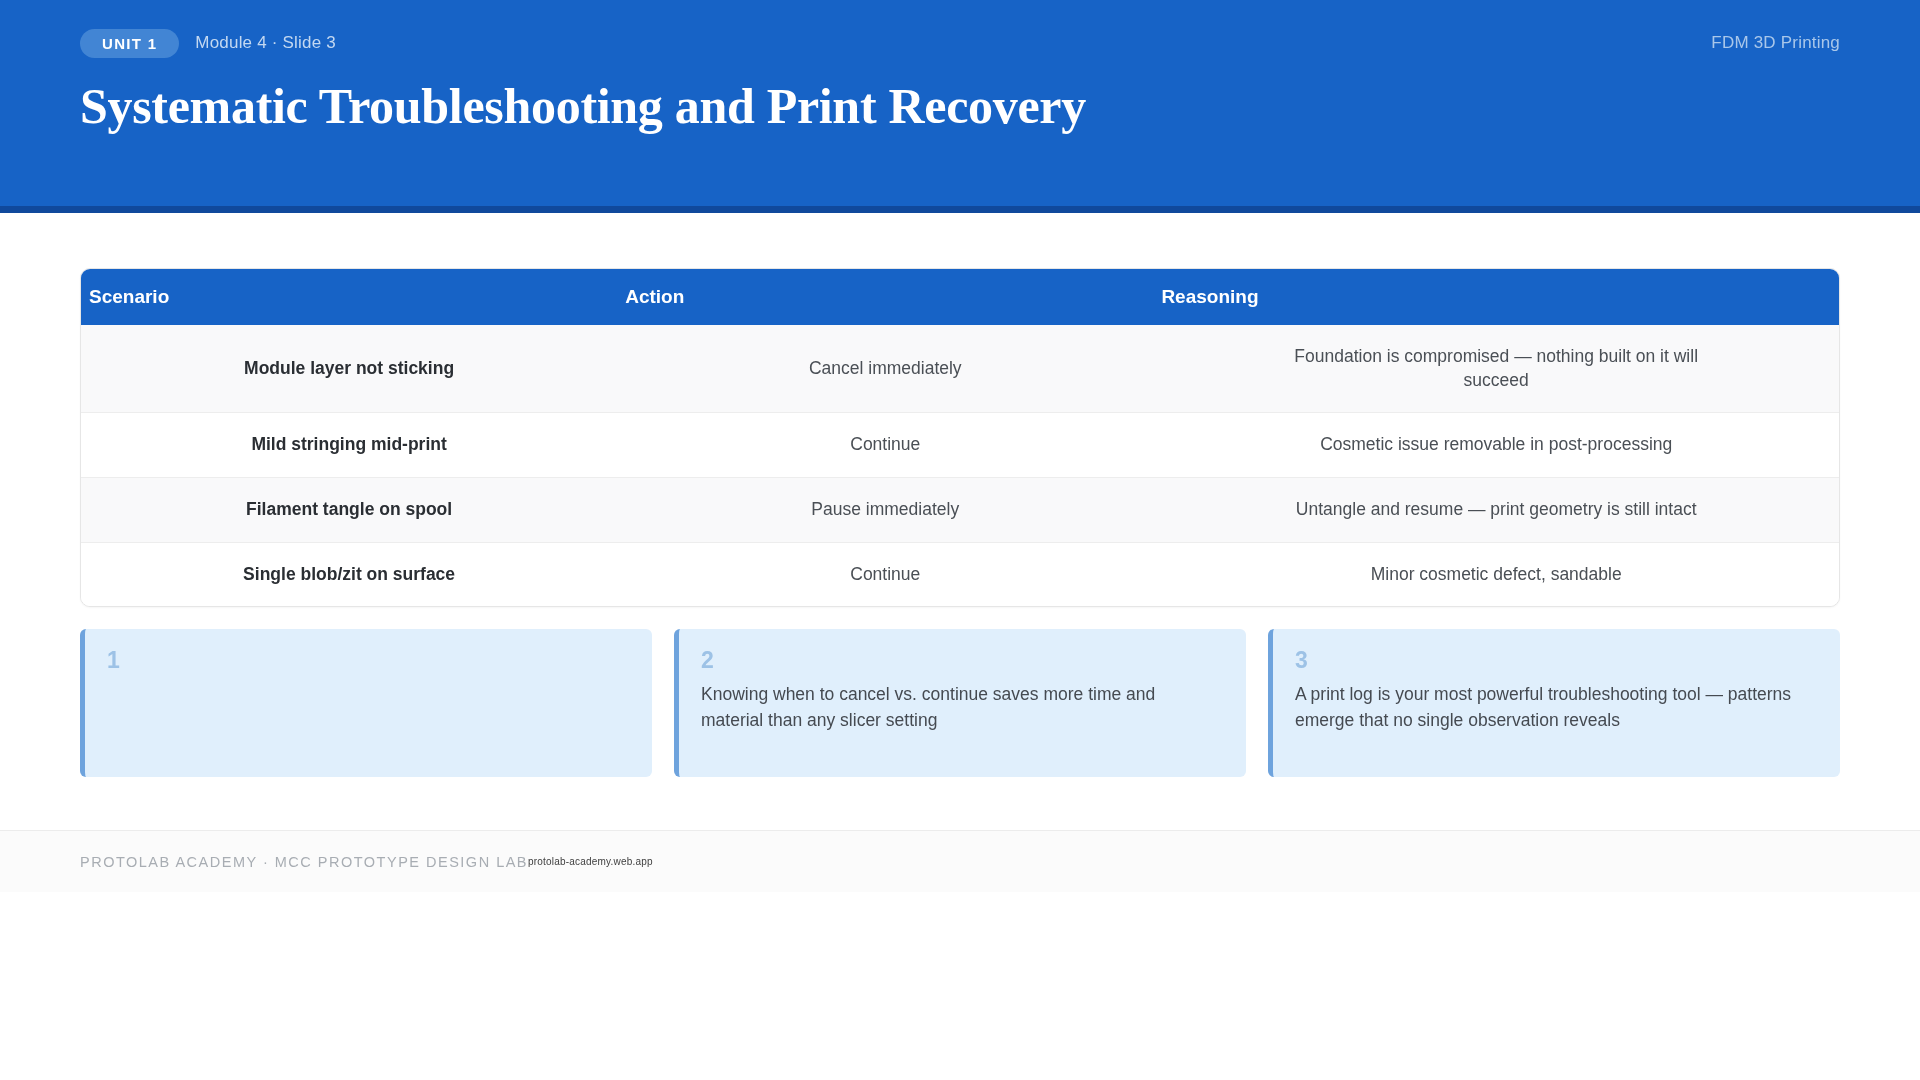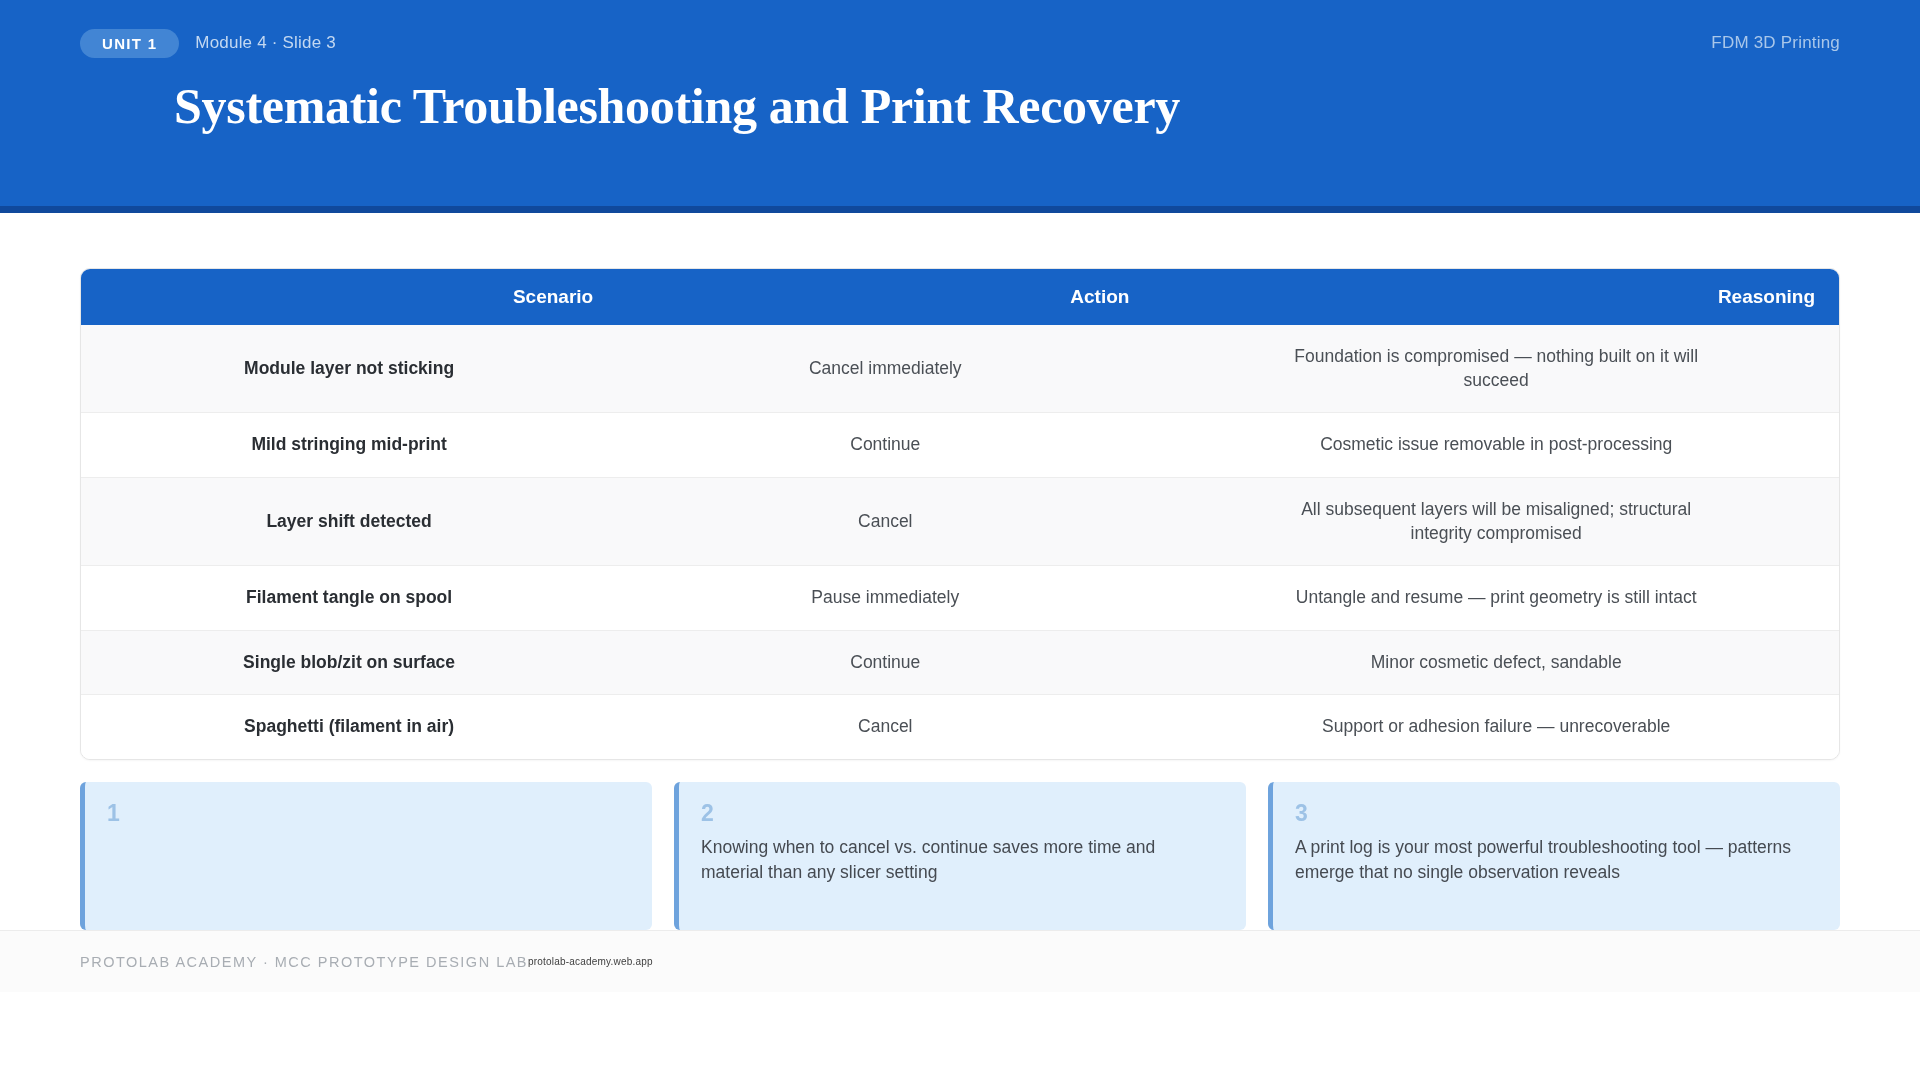--- a/index.html
+++ b/index.html
@@ -76,21 +76,20 @@
   }
   .slide-title {
     margin: 18px 0 0 0;
     color: #ffffff;
     font-family: "Liberation Serif", serif;
     font-weight: bold;
     font-size: 50px;
     line-height: 1.14;
     letter-spacing: -0.3px;
     max-width: 1100px;
-    text-align: right;
   }
 
   
   .body {
     flex: 1 1 auto;
     padding: 55px 80px 0 80px;
     box-sizing: border-box;
     display: flex;
     flex-direction: column;
   }
@@ -106,22 +105,22 @@
   table.matrix {
     width: 100%;
     border-collapse: collapse;
     table-layout: fixed;
   }
   table.matrix thead th {
     background: #1763c6;
     color: #ffffff;
     font-size: 19px;
     font-weight: bold;
-    padding: 17px 24px;
-    text-align: right;
+    padding: 17px 8px;
+    text-align: left;
   }
   table.matrix tbody td {
     padding: 20px 18px;
     text-align: center;
     font-size: 17.5px;
     color: #4a4f55;
     vertical-align: middle;
     border-top: 1px solid #ededed;
     line-height: 1.35;
   }
@@ -236,48 +235,32 @@
           </tr>
           <tr>
             <td class="c-scenario">Mild stringing mid-print</td>
             <td>Continue</td>
             <td>
               <span class="reason-text">Cosmetic issue removable in post-processing</span>
 
             </td>
           </tr>
           <tr>
-            <td class="c-scenario">Layer shift detected</td>
-            <td>Cancel</td>
-            <td>
-              <span class="reason-text">All subsequent layers will be misaligned; structural</span>
-              <span class="wrap-tail">integrity compromised</span>
-            </td>
-          </tr>
-          <tr>
             <td class="c-scenario">Filament tangle on spool</td>
             <td>Pause immediately</td>
             <td>
               <span class="reason-text">Untangle and resume — print geometry is still intact</span>
 
             </td>
           </tr>
           <tr>
             <td class="c-scenario">Single blob/zit on surface</td>
             <td>Continue</td>
             <td>
               <span class="reason-text">Minor cosmetic defect, sandable</span>
-
-            </td>
-          </tr>
-          <tr>
-            <td class="c-scenario">Spaghetti (filament in air)</td>
-            <td>Cancel</td>
-            <td>
-              <span class="reason-text">Support or adhesion failure — unrecoverable</span>
 
             </td>
           </tr>
         </tbody>
       </table>
     </div>
 
     <div class="cards">
       <div class="card">
         <div class="card-num">1</div>

